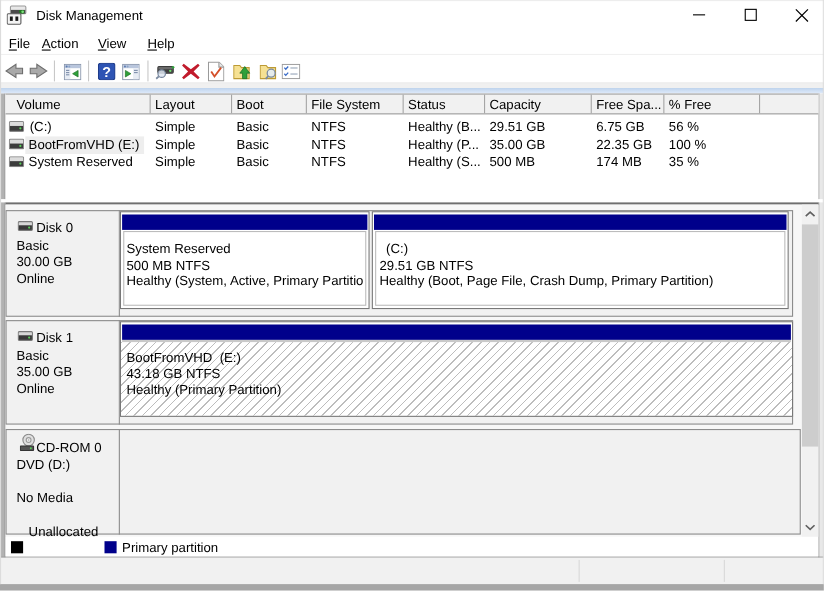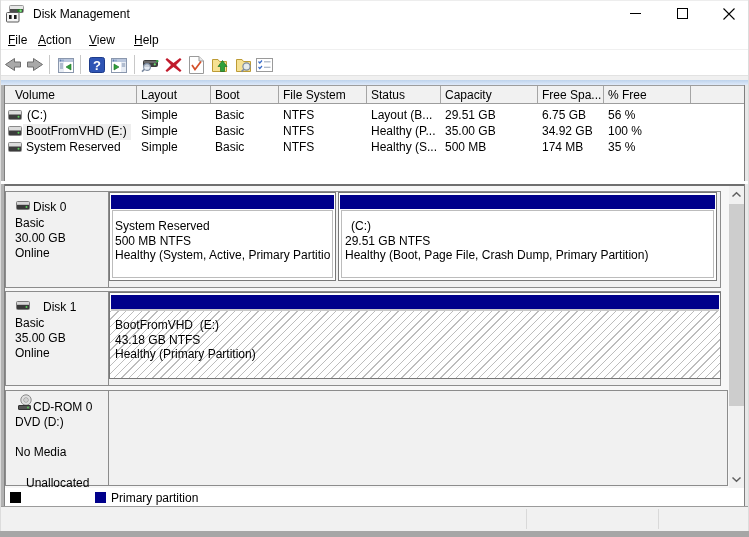--- a/index.html
+++ b/index.html
@@ -156,32 +156,32 @@
 <svg class="ab" style="left:8px;top:142px" width="14" height="10" viewBox="0 0 14 10">
   <rect x="0.5" y="0.5" width="13" height="9" rx="1" fill="#dcdcdc" stroke="#8a8a8a"></rect>
   <rect x="1" y="4.5" width="12" height="4.5" fill="#3c3c3c"></rect>
   <circle cx="10.5" cy="6.7" r="1" fill="#58d058"></circle>
 </svg>
 
 <div class="ab t12" style="left:27px;top:108px">(C:)</div>
 <div class="ab t12" style="left:141px;top:108px">Simple</div>
 <div class="ab t12" style="left:215px;top:108px">Basic</div>
 <div class="ab t12" style="left:283px;top:108px">NTFS</div>
-<div class="ab t12" style="left:371px;top:108px">Layout (B...</div>
+<div class="ab t12" style="left:371px;top:108px">Healthy (B...</div>
 <div class="ab t12" style="left:445px;top:108px">29.51 GB</div>
 <div class="ab t12" style="left:542px;top:108px">6.75 GB</div>
 <div class="ab t12" style="left:608px;top:108px">56 %</div>
 
 <div class="ab t12" style="left:26px;top:124px">BootFromVHD (E:)</div>
 <div class="ab t12" style="left:141px;top:124px">Simple</div>
 <div class="ab t12" style="left:215px;top:124px">Basic</div>
 <div class="ab t12" style="left:283px;top:124px">NTFS</div>
 <div class="ab t12" style="left:371px;top:124px">Healthy (P...</div>
 <div class="ab t12" style="left:445px;top:124px">35.00 GB</div>
-<div class="ab t12" style="left:542px;top:124px">34.92 GB</div>
+<div class="ab t12" style="left:542px;top:124px">22.35 GB</div>
 <div class="ab t12" style="left:608px;top:124px">100 %</div>
 
 <div class="ab t12" style="left:26px;top:140px">System Reserved</div>
 <div class="ab t12" style="left:141px;top:140px">Simple</div>
 <div class="ab t12" style="left:215px;top:140px">Basic</div>
 <div class="ab t12" style="left:283px;top:140px">NTFS</div>
 <div class="ab t12" style="left:371px;top:140px">Healthy (S...</div>
 <div class="ab t12" style="left:445px;top:140px">500 MB</div>
 <div class="ab t12" style="left:542px;top:140px">174 MB</div>
 <div class="ab t12" style="left:608px;top:140px">35 %</div>
@@ -227,21 +227,21 @@
 <div class="ab" style="left:110px;top:311px;width:610px;height:67px;background:repeating-linear-gradient(135deg,#bdbdbd 0 1px,transparent 1px 5.5px)"></div>
 <div class="ab t12 b" style="left:115px;top:318px">BootFromVHD&nbsp; (E:)</div>
 <div class="ab t12" style="left:115px;top:333px">43.18 GB NTFS</div>
 <div class="ab t12" style="left:115px;top:347px">Healthy (Primary Partition)</div>
 
 <svg class="ab" style="left:16px;top:301px" width="14" height="9" viewBox="0 0 14 9">
   <rect x="0.5" y="0.5" width="13" height="8" rx="1" fill="#d7d7d7" stroke="#7a7a7a"></rect>
   <rect x="1" y="3.8" width="12" height="4.2" fill="#383838"></rect>
   <circle cx="10.5" cy="5.9" r="1" fill="#58d058"></circle>
 </svg>
-<div class="ab t12 b" style="left:43px;top:300px">Disk 1</div>
+<div class="ab t12 b" style="left:33px;top:300px">Disk 1</div>
 <div class="ab t12" style="left:15px;top:316px">Basic</div>
 <div class="ab t12" style="left:15px;top:331px">35.00 GB</div>
 <div class="ab t12" style="left:15px;top:346px">Online</div>
 
 <div class="ab" style="left:5px;top:390px;width:723px;height:96px;background:#f1f1f1;border:1px solid #8c8c8c"></div>
 <div class="ab" style="left:108px;top:390px;width:1px;height:96px;background:#8c8c8c"></div>
 <svg class="ab" style="left:18px;top:394px" width="15" height="17" viewBox="0 0 15 17">
   <circle cx="8" cy="6" r="5.2" fill="#e0e0e0" stroke="#8a8a8a"></circle>
   <circle cx="8" cy="6" r="2.2" fill="#f8f8f8" stroke="#9a9a9a"></circle>
   <circle cx="8" cy="6" r="0.9" fill="#bfbfbf"></circle>

